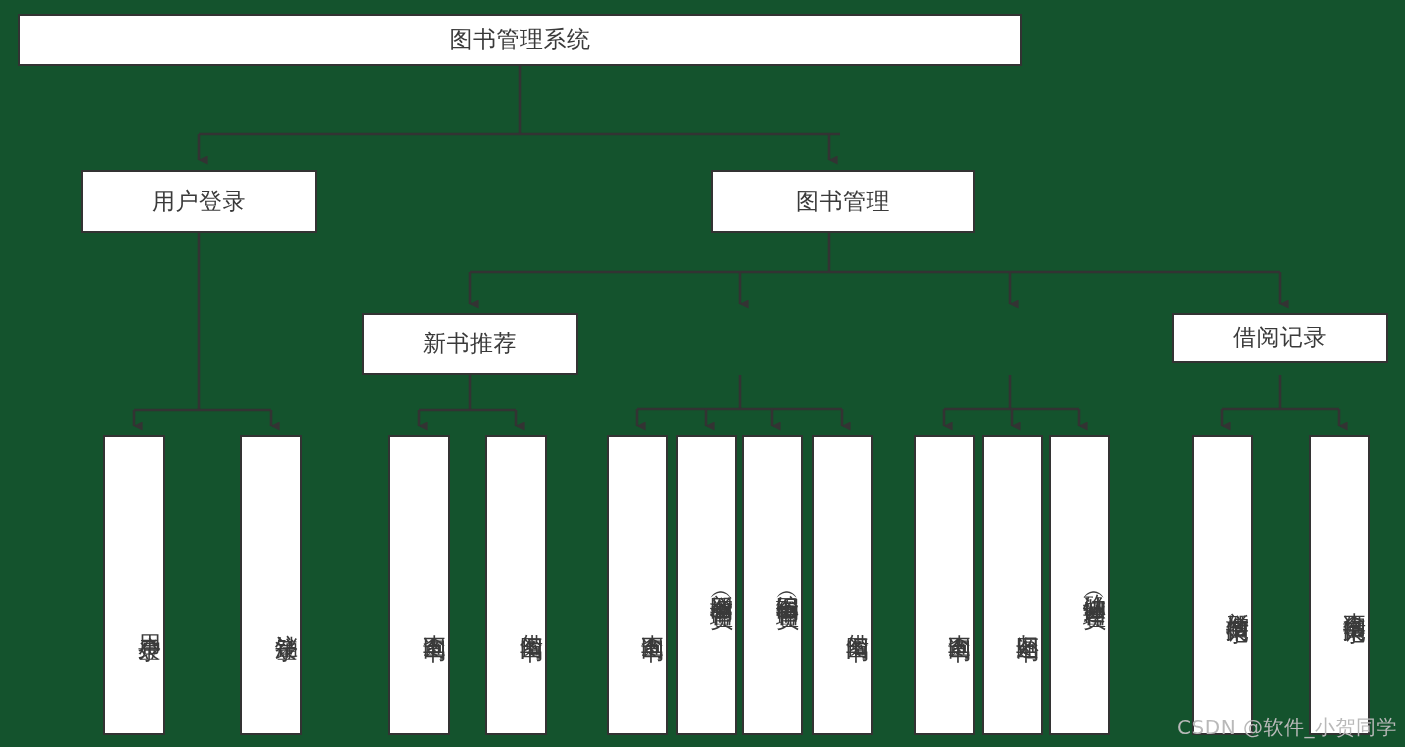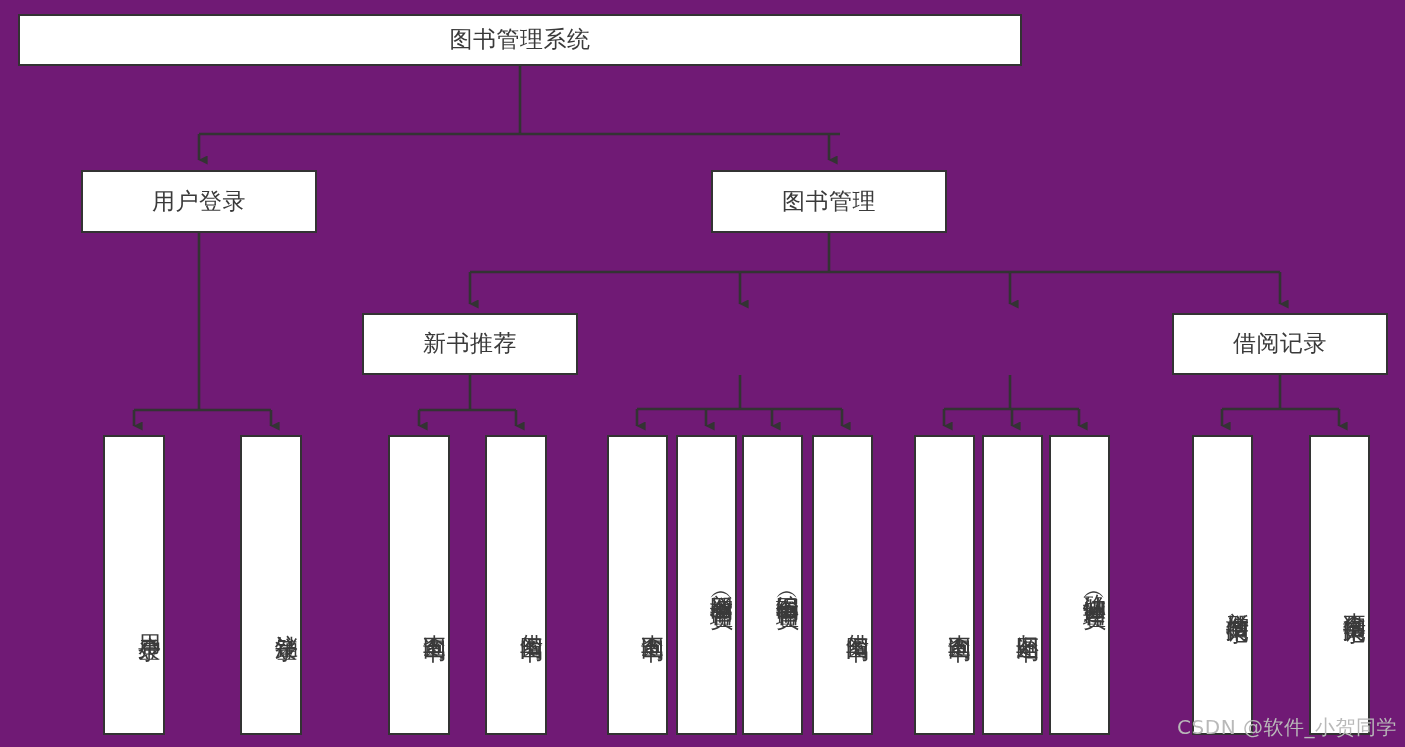--- a/index.html
+++ b/index.html
@@ -7,21 +7,21 @@
     padding: 0;
     background: #ffffff;
   }
   body {
     font-family: "DejaVu Sans", "Liberation Sans", sans-serif;
   }
   #canvas {
     position: relative;
     width: 1405px;
     height: 747px;
-    background: #701a75;
+    background: #14532d;
     overflow: hidden;
   }
   svg.connectors {
     position: absolute;
     left: 0;
     top: 0;
     width: 1405px;
     height: 747px;
     pointer-events: none;
   }
@@ -120,28 +120,28 @@
     </g>
   </svg>
 
   <div class="node horiz" style="left:18px; top:14px; width:1004px; height:52px;">
     <span>图书管理系统</span>
   </div>
 
   <div class="node horiz" style="left:81px; top:170px; width:236px; height:63px;">
     <span>用户登录</span>
   </div>
-  <div class="node horiz" style="left:711px; top:170px; width:236px; height:63px;">
+  <div class="node horiz" style="left:711px; top:170px; width:264px; height:63px;">
     <span>图书管理</span>
   </div>
 
   <div class="node horiz" style="left:362px; top:313px; width:216px; height:62px;">
     <span>新书推荐</span>
   </div>
-  <div class="node horiz" style="left:1172px; top:313px; width:216px; height:62px;">
+  <div class="node horiz" style="left:1172px; top:313px; width:216px; height:50px;">
     <span>借阅记录</span>
   </div>
 
   <div class="node vert" style="left:103px; top:435px; width:62px; height:300px; padding-top:75px;">
     <span class="vtext">用户登录</span>
   </div>
   <div class="node vert" style="left:240px; top:435px; width:62px; height:300px; padding-top:75px;">
     <span class="vtext">注销登录</span>
   </div>
 

